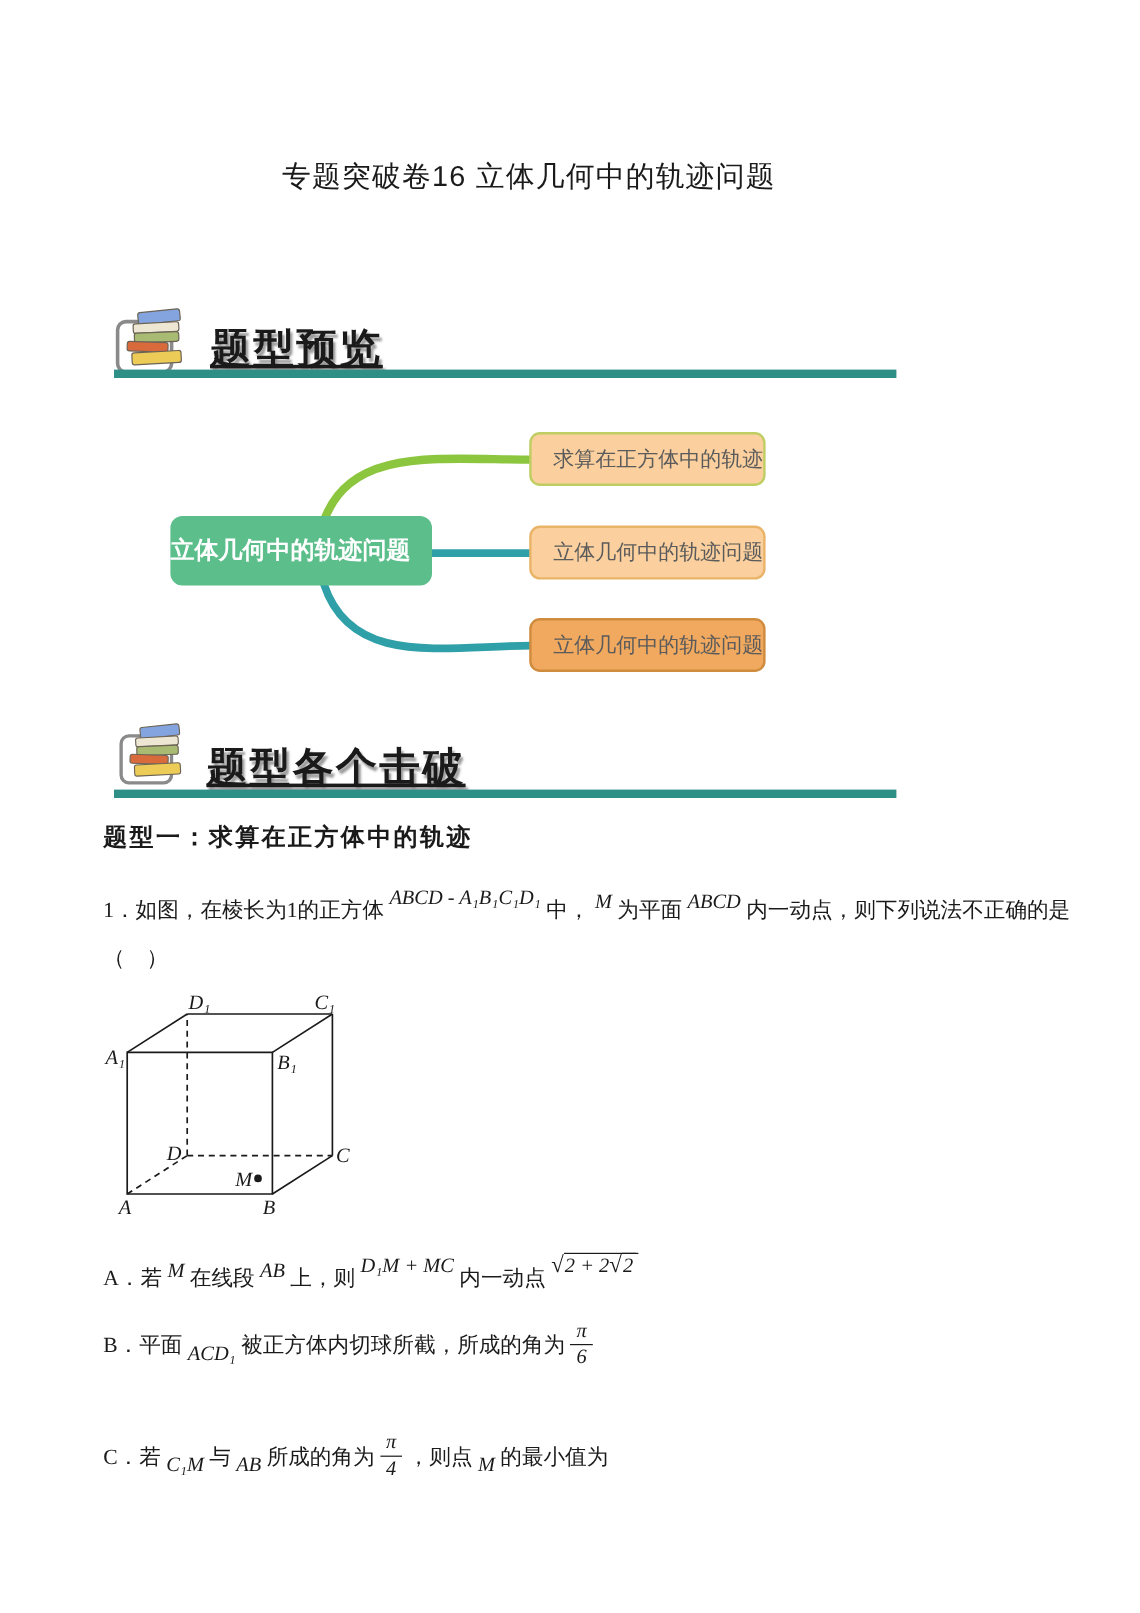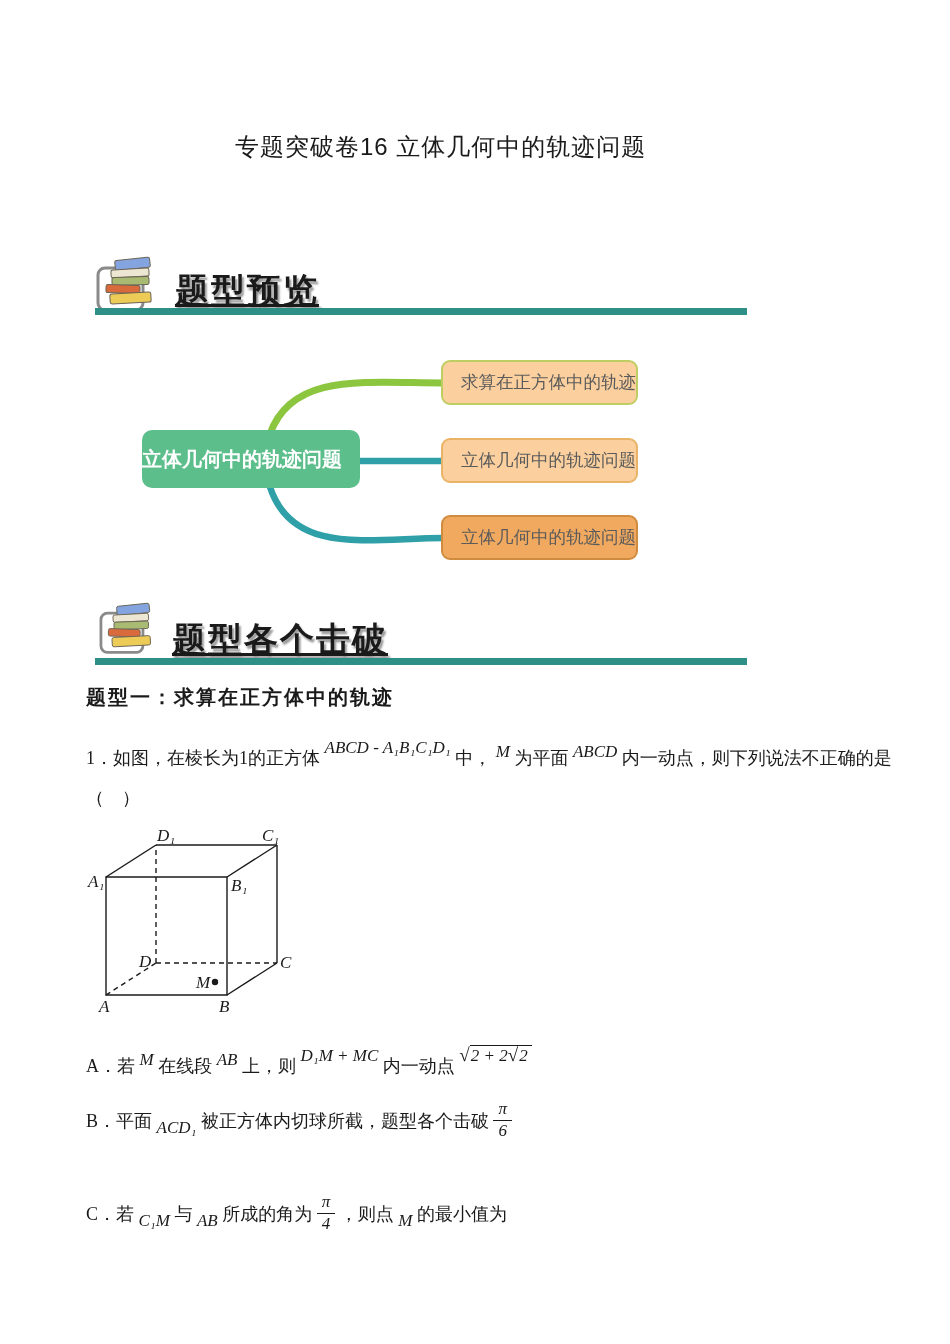--- a/index.html
+++ b/index.html
@@ -134,21 +134,21 @@
   <span class="math m-mid">AB</span>
   <span>上，则</span>
   <span class="math m-hi">D₁M + MC</span>
   <span>内一动点</span>
   <span class="math m-hi sqrt"><span class="rad">√</span><span class="bar"><span>2 + 2</span><span class="rad">√</span><span class="bar">2</span></span></span>
 </div>
 
 <div class="row" style="left:86px;top:1100px;">
   <span>B．平面</span>
   <span class="math m-lo">ACD₁</span>
-  <span>被正方体内切球所截，题型各个击破</span>
+  <span>被正方体内切球所截，所成的角为</span>
   <span class="frac"><span class="fnum">π</span><span class="fden">6</span></span>
 </div>
 
 <div class="row" style="left:86px;top:1165px;margin-top:28px;">
   <span>C．若</span>
   <span class="math m-lo">C₁M</span>
   <span>与</span>
   <span class="math m-lo">AB</span>
   <span>所成的角为</span>
   <span class="frac"><span class="fnum">π</span><span class="fden">4</span></span>

